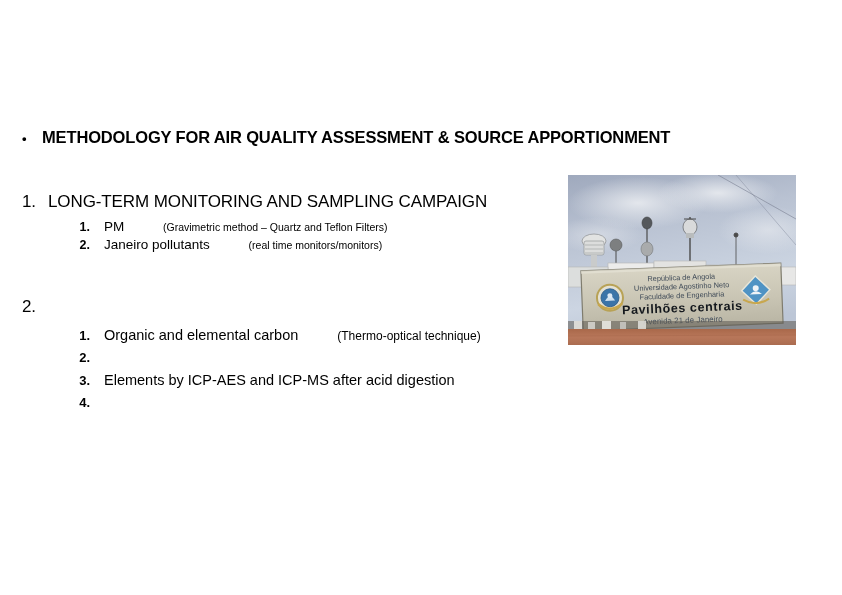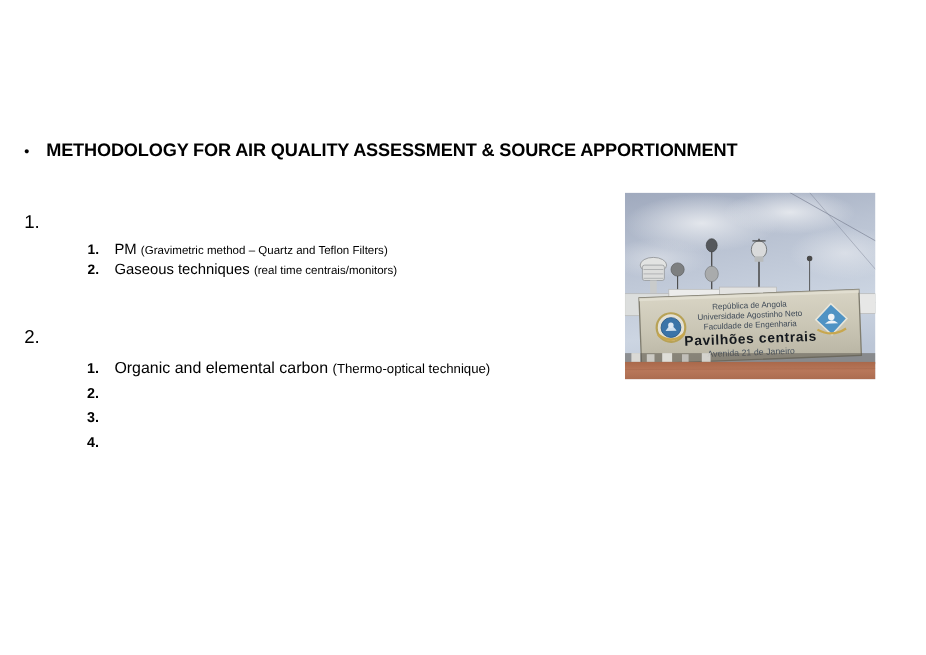--- a/index.html
+++ b/index.html
@@ -78,20 +78,21 @@
     padding-right: 18px;
     font-size: 12.5px;
     font-weight: bold;
   }
   .sub-item .stxt {
     font-size: 14px;
     white-space: nowrap;
   }
   .sub-item .small {
     font-size: 11px;
+    margin-left: 35px;
   }
 
   
   #section-1 .sub-list { margin-top: 7px; margin-left: 48px; }
   #section-1 .sub-item .snum {
     width: 20px;
     padding-right: 14px;
   }
   #section-1 .sub-item .stxt { font-size: 13.5px; }
   #section-1 .sub-item .small { font-size: 10.5px; }
@@ -126,29 +127,30 @@
 <div class="slide">
 
   <div class="top-bullet">
     <span class="bul">•</span>
     <span class="txt">METHODOLOGY FOR AIR QUALITY ASSESSMENT &amp; SOURCE APPORTIONMENT</span>
   </div>
 
   <div class="section" id="section-1" style="top:192px;">
     <div class="section-head">
       <span class="num">1.</span>
+      <span class="txt">LONG-TERM MONITORING AND SAMPLING CAMPAIGN</span>
     </div>
     <div class="sub-list">
       <div class="sub-item">
         <span class="snum">1.</span>
         <span class="stxt"><span>PM </span><span class="small">(Gravimetric method – Quartz and Teflon Filters)</span></span>
       </div>
       <div class="sub-item">
         <span class="snum">2.</span>
-        <span class="stxt"><span>Gaseous techniques </span><span class="small">(real time centrais/monitors)</span></span>
+        <span class="stxt"><span>Janeiro pollutants </span><span class="small">(real time monitors/monitors)</span></span>
       </div>
     </div>
   </div>
 
   <div class="section" id="section-2" style="top:297px;">
     <div class="section-head">
       <span class="num">2.</span>
     </div>
     <div class="sub-list">
 
@@ -156,20 +158,21 @@
         <span class="snum">1.</span>
         <span class="stxt"><span>Organic and elemental carbon </span><span class="small">(Thermo-optical technique)</span></span>
       </div>
 
       <div class="sub-item">
         <span class="snum">2.</span>
       </div>
 
       <div class="sub-item">
         <span class="snum">3.</span>
+        <span class="stxt"><span>Elements by ICP-AES and ICP-MS after acid digestion</span></span>
       </div>
 
       <div class="sub-item">
         <span class="snum">4.</span>
       </div>
 
     </div>
   </div>
 
   <div class="photo">

